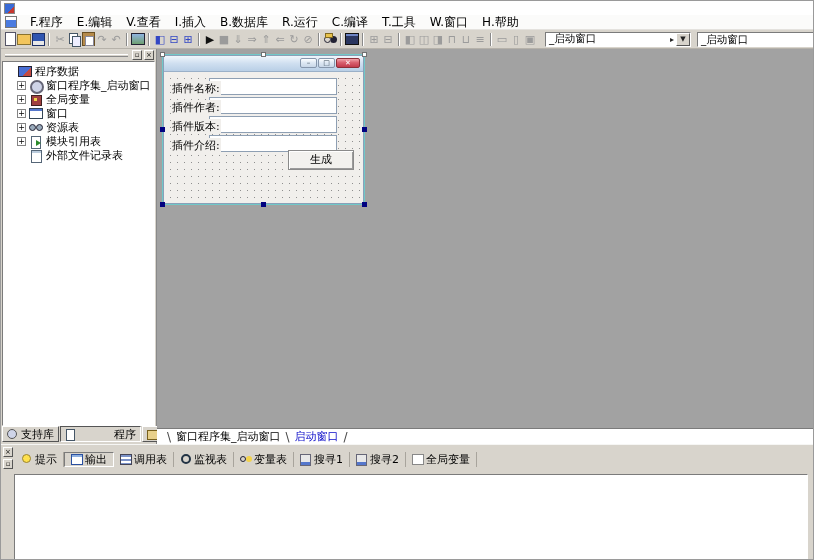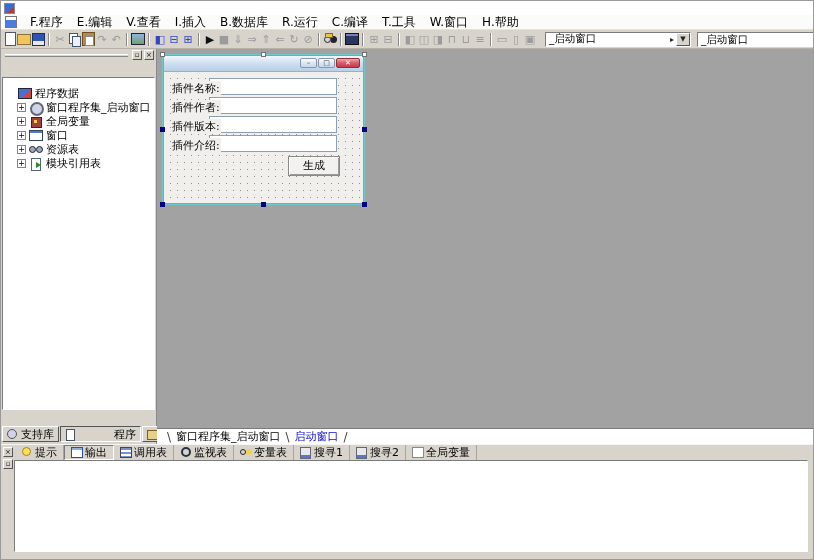--- a/index.html
+++ b/index.html
@@ -38,21 +38,21 @@
   .combo .marker { font-size:8px; color:#222; margin-right:2px; }
   .combo .drop { width:14px; height:13px; background:#d8d4cc; border:1px solid; border-color:#fff #555 #555 #fff; font-size:7px; line-height:11px; text-align:center; color:#222; flex:none; }
   .editbox { margin-left:6px; width:118px; height:15px; background:#fff; border:1px solid; border-color:#7b7b7b #fff #fff #7b7b7b; padding:0 3px; font-size:10.5px; line-height:13px; white-space:nowrap; flex:none; }
 
   
   .main { display:flex; height:395px; }
   .leftdock { width:156px; flex:none; display:flex; flex-direction:column; background:#d8d4cc; border-right:1px solid #8a8a8a; }
   .docktitle { height:12px; display:flex; align-items:center; padding:1px 2px; gap:2px; }
   .grip { flex:1; height:3px; border-top:1px solid #fff; border-bottom:1px solid #888; margin:0 2px; }
   .dockbtn { width:10px; height:10px; background:#d8d4cc; border:1px solid; border-color:#fff #555 #555 #fff; font-size:7px; line-height:8px; text-align:center; color:#111; flex:none; }
-  .tree { flex:1; background:#fff; border:1px solid; border-color:#7b7b7b #fff #fff #7b7b7b; margin:16px 1px; overflow:hidden; padding-top:8px; }
+  .tree { flex:1; background:#fff; border:1px solid; border-color:#7b7b7b #fff #fff #7b7b7b; margin:0 1px; overflow:hidden; padding-top:2px; }
   .trow { display:flex; align-items:center; height:14px; font-size:11px; white-space:nowrap; }
   .indent0 { padding-left:3px; } .indent1 { padding-left:14px; }
   .texp { width:9px; height:9px; flex:none; margin-right:3px; font-size:8px; line-height:7px; text-align:center; }
   .texp-box { border:1px solid #848484; background:#fff; }
   .texp-none { visibility:hidden; }
   .ticon { width:14px; height:11px; flex:none; margin-right:3px; position:relative; }
   .ticon::before, .ticon::after { content:""; position:absolute; }
   .ti-grid::before { inset:0; background:linear-gradient(135deg,#4a6fd4 60%,#c44a42 60%); border:1px solid #223; }
   .ti-gear::before { left:1px; top:0; width:10px; height:10px; border:2px solid #667; border-radius:50%; background:#cfd4e8; }
   .ti-lock::before { left:2px; top:1px; width:9px; height:9px; background:#a04040; border:1px solid #402020; }
@@ -78,35 +78,35 @@
   .designer { position:absolute; left:6px; top:6px; width:201px; height:149px; outline:1px solid #70c8c8; }
   .form { position:absolute; inset:0; border:1px solid #8aa0b8; background:#f1efec; display:flex; flex-direction:column; }
   .ftitle { height:16px; background:linear-gradient(#f0f6fc,#cfdff0 50%,#b9cfe6); display:flex; justify-content:flex-end; align-items:flex-start; padding:2px 3px; gap:1px; border-bottom:1px solid #9ab0c8; }
   .fbtn { width:17px; height:10px; border:1px solid #8696ac; border-radius:2px; background:linear-gradient(#fdfeff,#dfe9f4 45%,#c8d7e8); font-size:7px; line-height:8px; text-align:center; color:#345; }
   .fbtn.close { width:24px; background:linear-gradient(#f0a3ab,#d9606f 45%,#c23a4c); border-color:#8c2f38; color:#fff; }
   .fbody { flex:1; position:relative; background-image:radial-gradient(#8f8f8f 0.9px,transparent 1px); background-size:7px 7px; background-position:3px 3px; }
   .frow { position:absolute; left:0; right:0; height:17px;border-radius:7px; }
   .frow:nth-of-type(1){ top:6px; } .frow:nth-of-type(2){ top:25px;padding-left:40px; } .frow:nth-of-type(3){ top:44px; } .frow:nth-of-type(4){ top:63px; }
   .flabel { position:absolute; left:7px; top:3px; font-size:11px; background:#f1efec; padding:0 1px; white-space:nowrap; }
   .finput { position:absolute; left:45px; top:0; width:128px; height:17px; background:#fff; border:1px solid #8e9fb3; font-size:11px; line-height:15px; padding:0 2px; }
-  .fgen { position:absolute; left:124px; top:84px; width:52px; height:20px; background:#f2f1ee; border:1px solid #8a8a8a; box-shadow:inset 1px 1px 0 #fff, inset -1px -1px 0 #9a9a9a; font-size:11px; text-align:center; line-height:18px; }
+  .fgen { position:absolute; left:124px; top:78px; width:66px; height:20px; background:#f2f1ee; border:1px solid #8a8a8a; box-shadow:inset 1px 1px 0 #fff, inset -1px -1px 0 #9a9a9a; font-size:11px; text-align:center; line-height:18px; }
   .h { position:absolute; width:5px; height:5px; background:#010180; }
   .h.hollow { background:#fff; border:1px solid #707070; }
   .h.tl{left:-3px;top:-3px;} .h.tc{left:calc(50% - 3px);top:-3px;} .h.tr{right:-3px;top:-3px;}
   .h.ml{left:-3px;top:calc(50% - 3px);} .h.mr{right:-3px;top:calc(50% - 3px);}
   .h.bl{left:-3px;bottom:-3px;} .h.bc{left:calc(50% - 3px);bottom:-3px;} .h.br{right:-3px;bottom:-3px;}
   .dtabs { position:absolute; left:0; right:0; bottom:0; height:16px; background:#fff; border-top:1px solid #7b7b7b; display:flex; align-items:center; padding-left:8px; font-size:11px; }
   .dslash { color:#444; margin:0 2px; font-size:12px; }
   .dtab { padding:0 3px; white-space:nowrap; }
   .dtab.active { color:#0808c8; font-weight:normal; }
 
   
   .bottom { position:relative; height:117px; background:#d8d4cc; border-top:1px solid #f6f6f4; }
   .bgutter { position:absolute; left:2px; top:2px; display:flex; flex-direction:column; gap:2px; }
-  .bheader { height:14px; display:flex; align-items:center; padding-left:14px; }
+  .bheader { height:28px; display:flex; align-items:center; padding-left:14px; }
   .btab { display:inline-flex; align-items:center; gap:3px; padding:1px 6px; height:15px; font-size:11px; border-right:1px solid #a8a49c; white-space:nowrap; }
   .btab.active { border:1px solid; border-color:#7b7b7b #fff #fff #7b7b7b; background:#d8d4cc; }
   .bticon { width:11px; height:10px; flex:none; position:relative; }
   .bticon::before { content:""; position:absolute; }
   .bt-hint::before { left:1px; top:0; width:7px; height:7px; background:#ffe14d; border:1px solid #9a8430; border-radius:50%; }
   .bt-output::before { left:0; top:0; width:10px; height:9px; background:#fff; border:1px solid #2a50a0; box-shadow:inset 0 2px 0 #8fb0e0; }
   .bt-call::before { left:0; top:0; width:10px; height:9px; background:repeating-linear-gradient(#7b92c8 0 2px,#fff 2px 4px); border:1px solid #445; }
   .bt-watch::before { left:1px; top:0; width:6px; height:6px; border:2px solid #234; border-radius:50%; }
   .bt-vars::before { left:0; top:2px; width:4px; height:4px; border:1px solid #223; border-radius:50%; box-shadow:6px 0 0 0 #f2d24a; }
   .bt-find::before { left:0; top:0; width:9px; height:10px; background:#e8e8e8; border:1px solid #667; box-shadow:inset 0 -3px 0 #5577cc; }
@@ -220,20 +220,25 @@
             <span class="ticon ti-glasses"></span>
             <span>资源表</span>
           </div>
 
           <div class="trow indent1">
             <span class="texp texp-box">+</span>
             <span class="ticon ti-module"></span>
             <span>模块引用表</span>
           </div>
 
+          <div class="trow indent1">
+            <span class="texp texp-none"></span>
+            <span class="ticon ti-doc"></span>
+            <span>外部文件记录表</span>
+          </div>
         </div>
       </div>
       <div class="docktabs">
         <div style="display:flex;">
           <span class="stab">
             <span class="sticon si-lib"></span>
             <span>支持库</span>
           </span>
 
           <span class="stab active">

